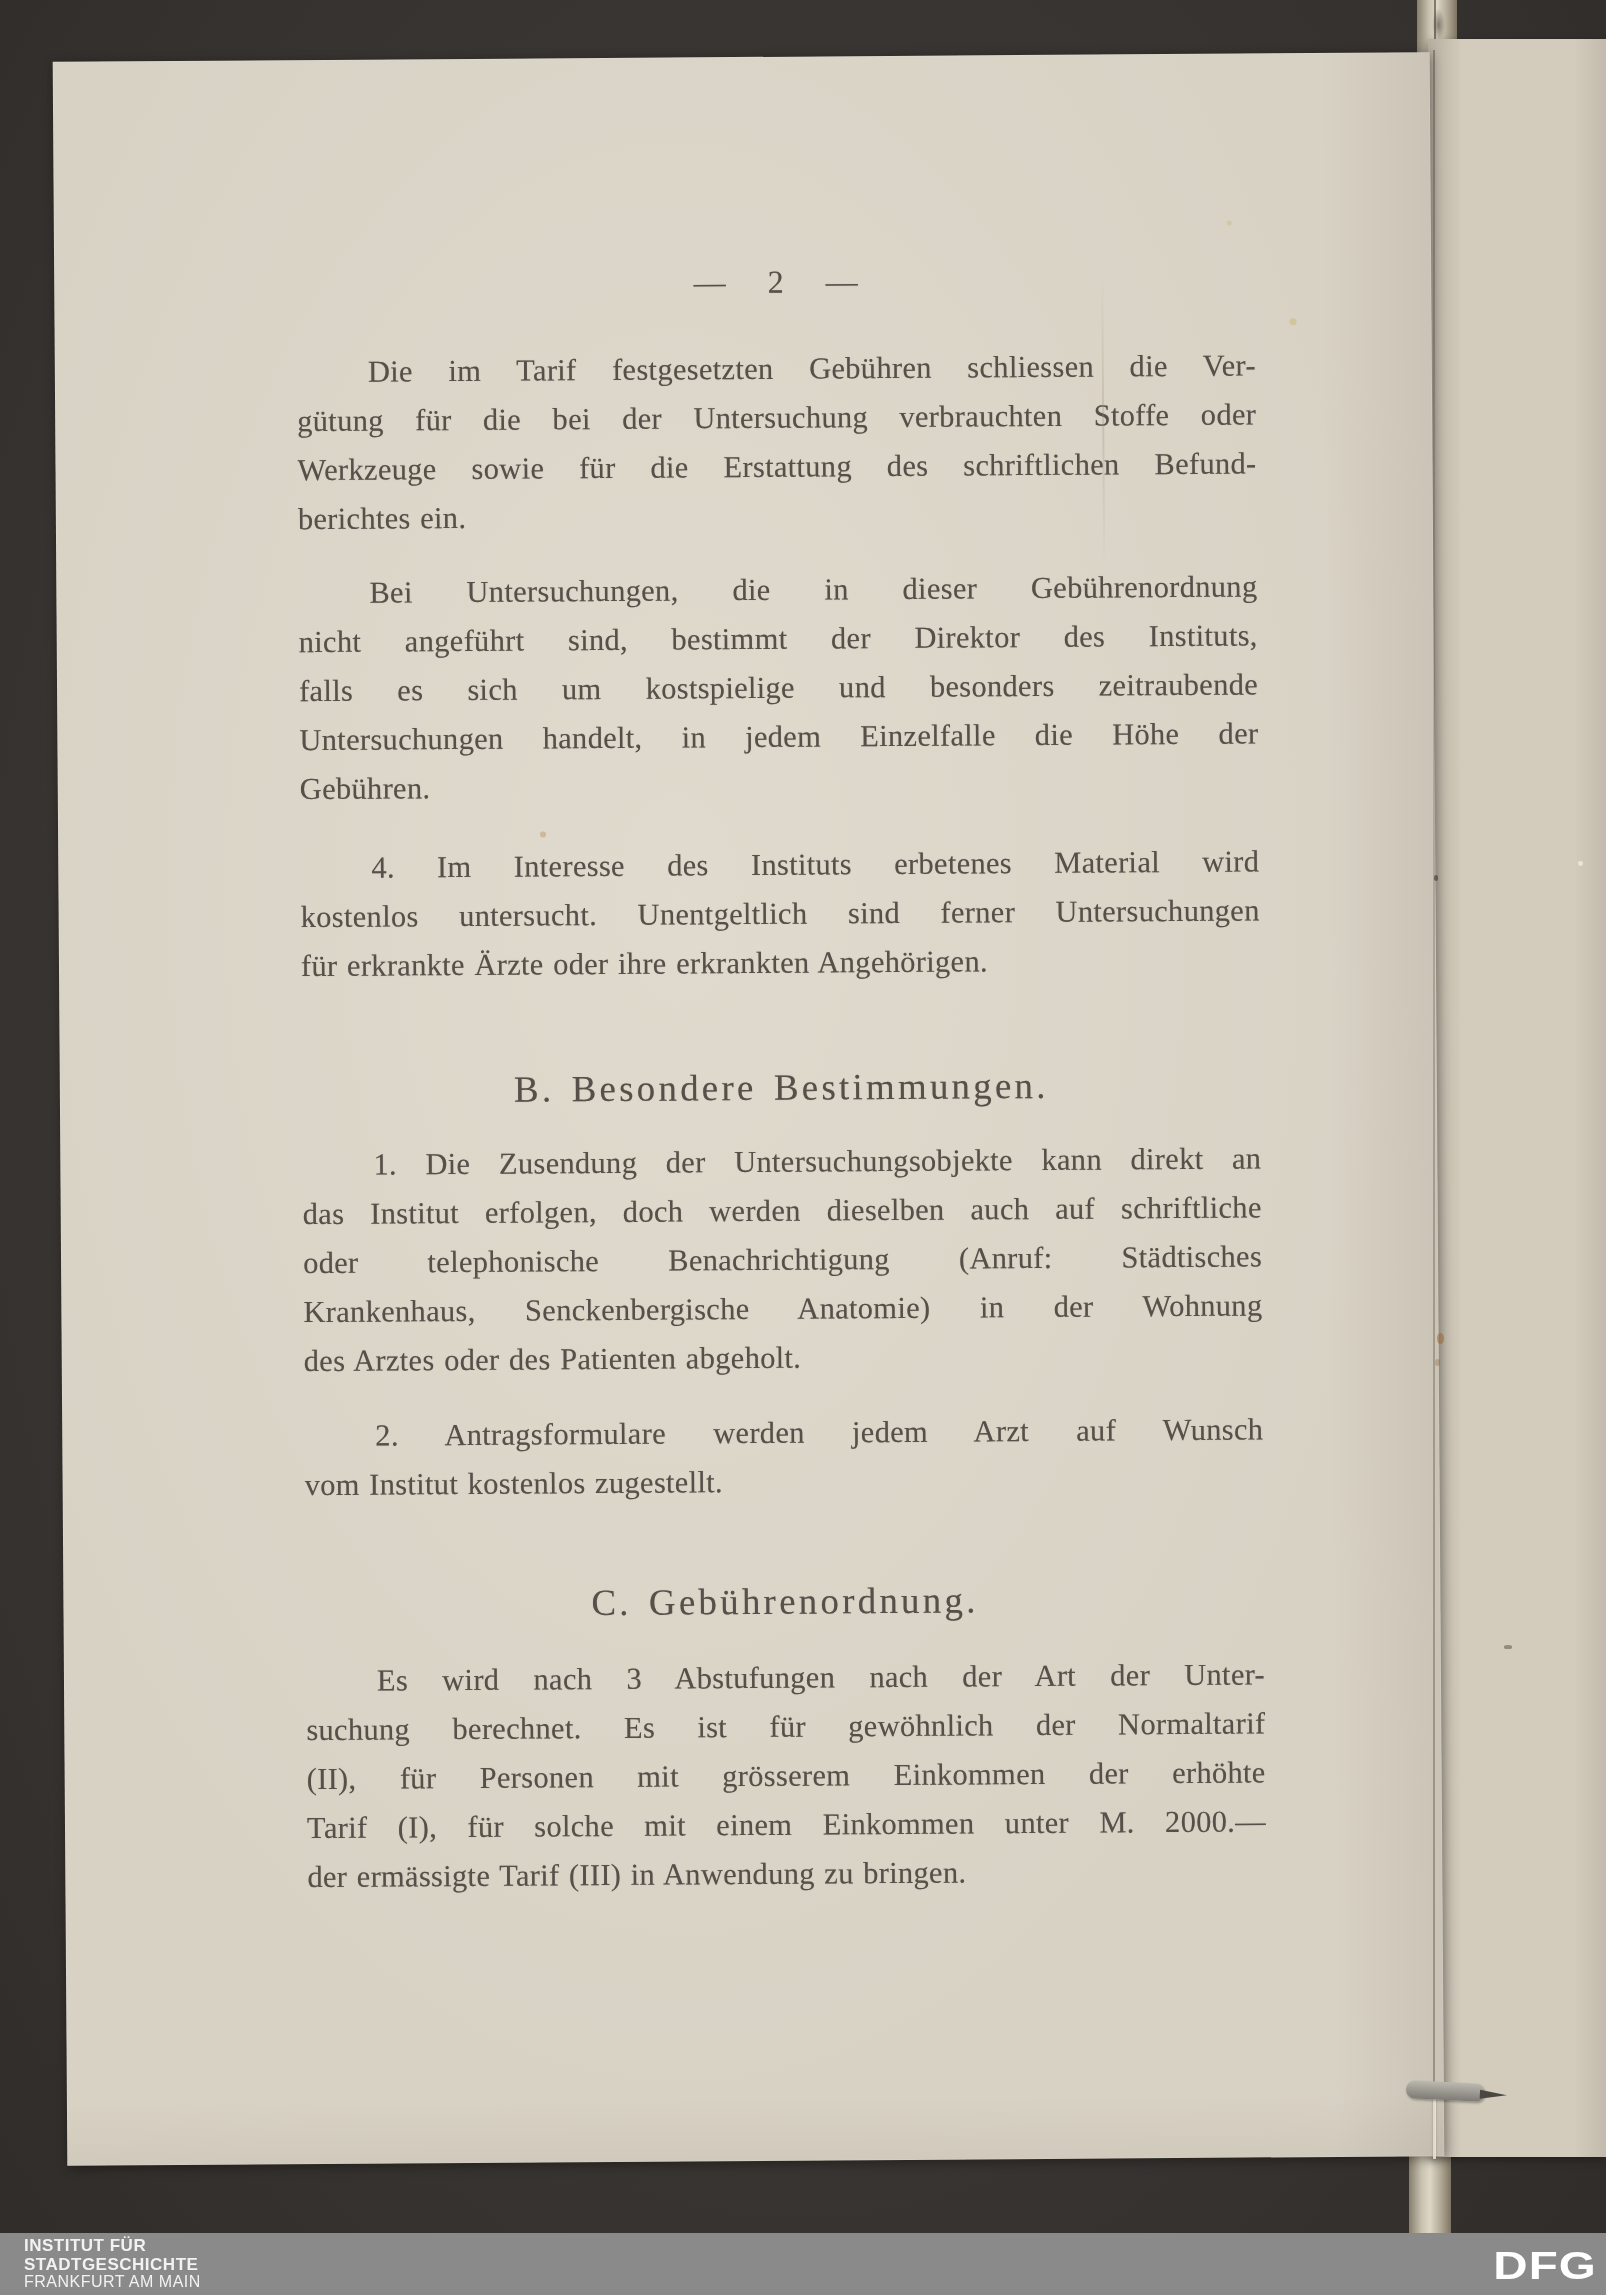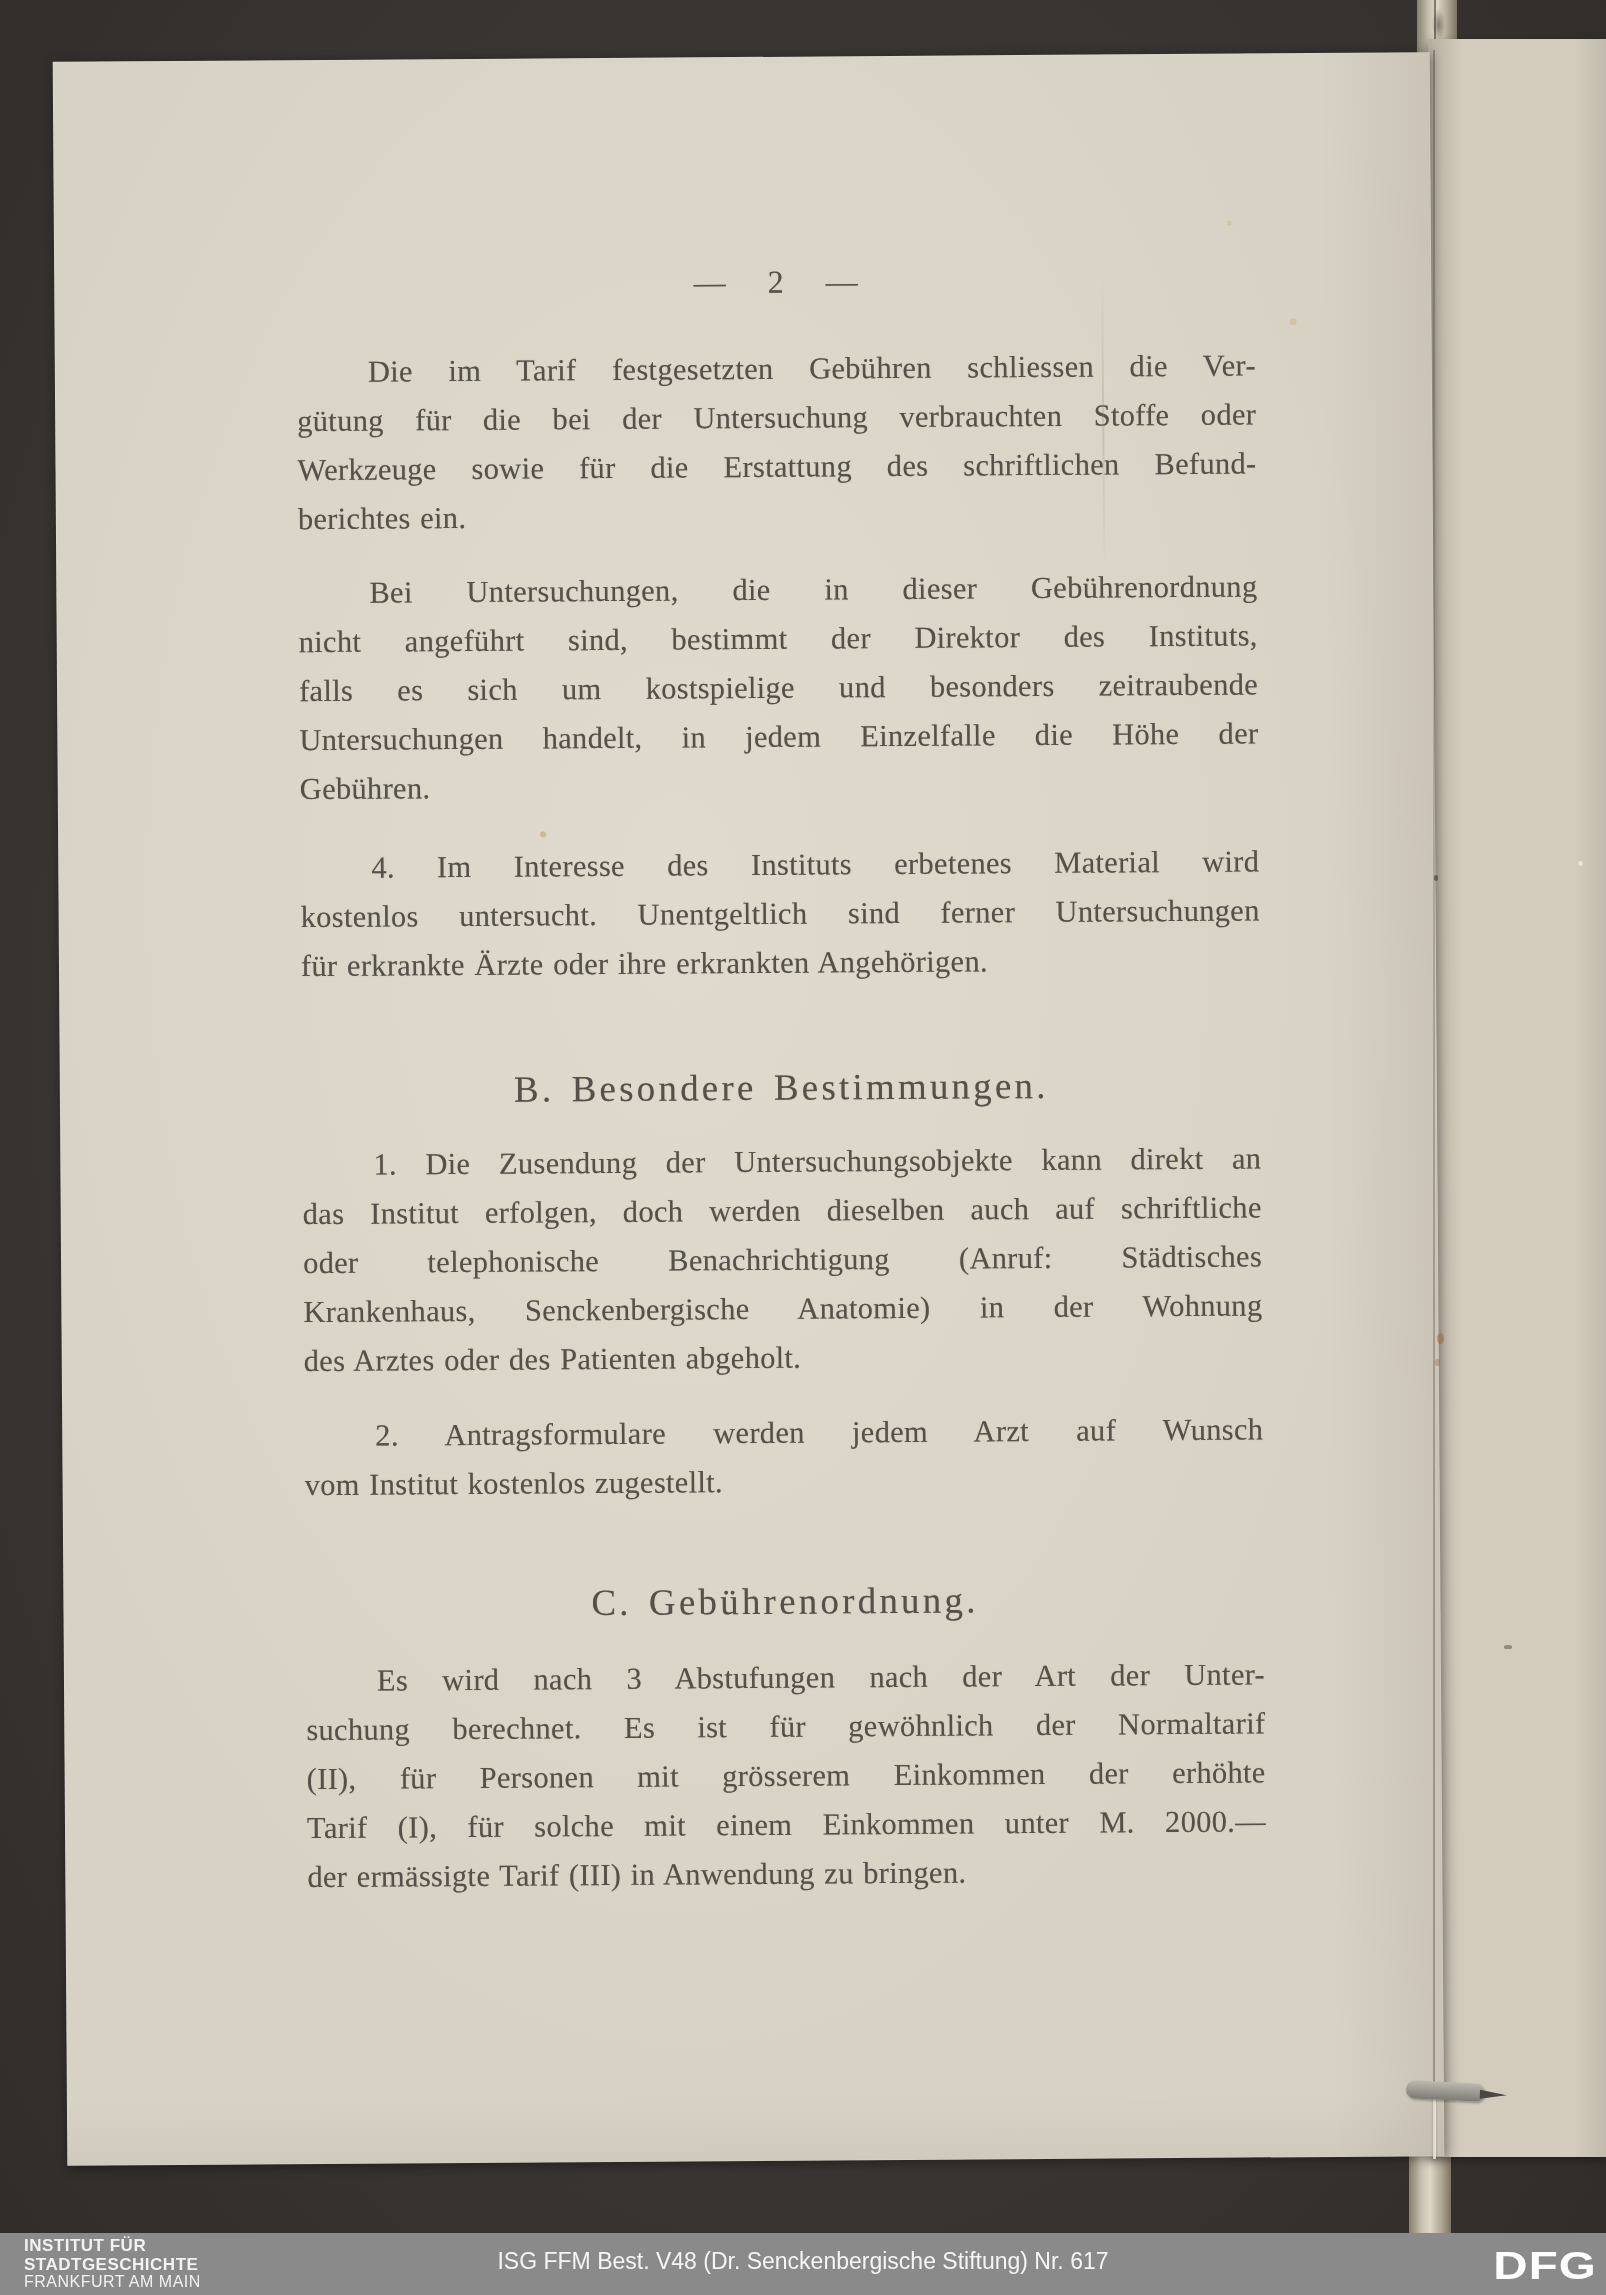--- a/index.html
+++ b/index.html
@@ -159,18 +159,17 @@
   <div class="clip">
     <div class="clip-tail"></div>
   </div>
 
   <div class="footer">
     <div class="inst">
       <div class="inst-l1">INSTITUT FÜR</div>
       <div class="inst-l2">STADTGESCHICHTE</div>
       <div class="inst-l3">FRANKFURT AM MAIN</div>
     </div>
-    <div class="caption">ISG FFM Best. V48 (Dr. Senckenbergische Stiftung) Nr. 617</div>
     <div class="dfg">DFG</div>
   </div>
 
 </div>
 
 
 </body></html>

